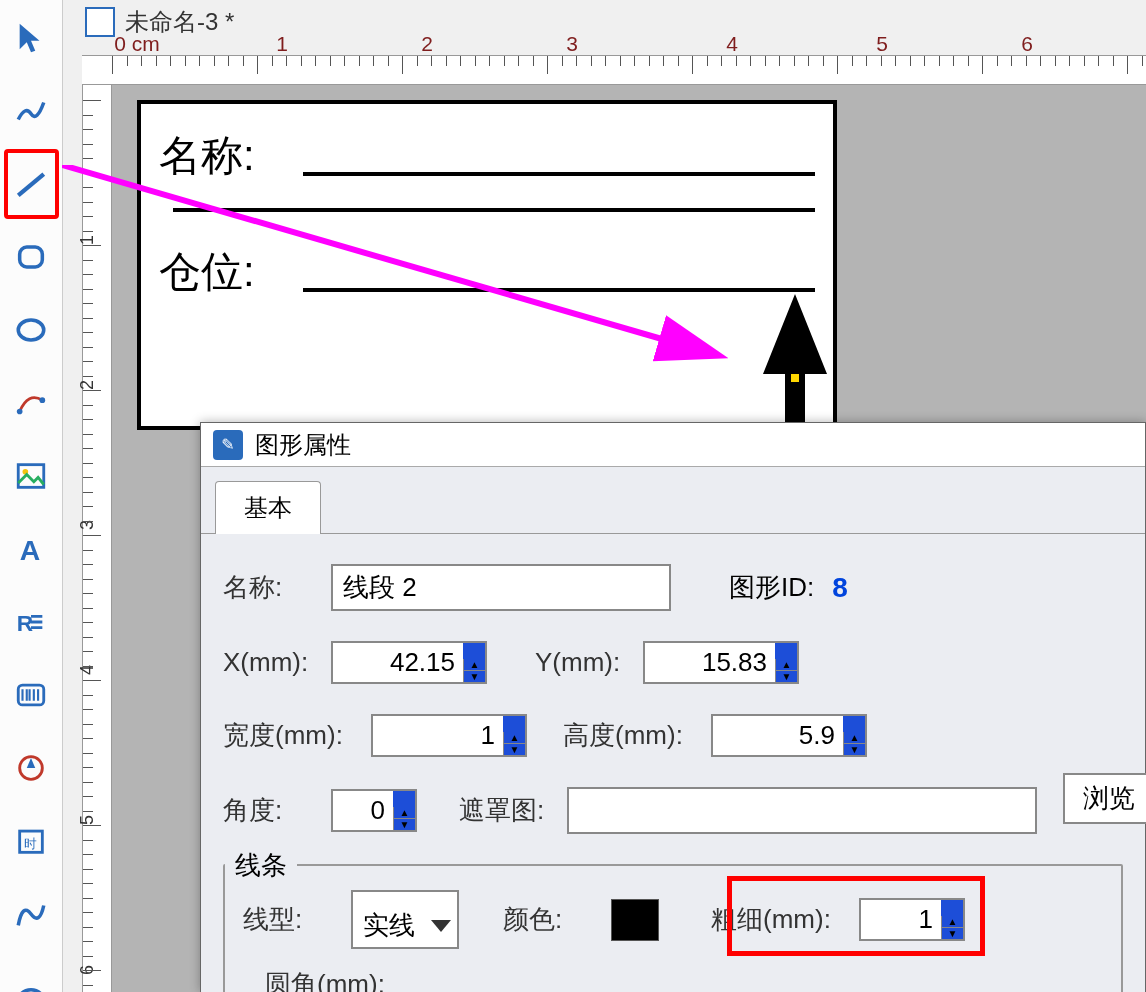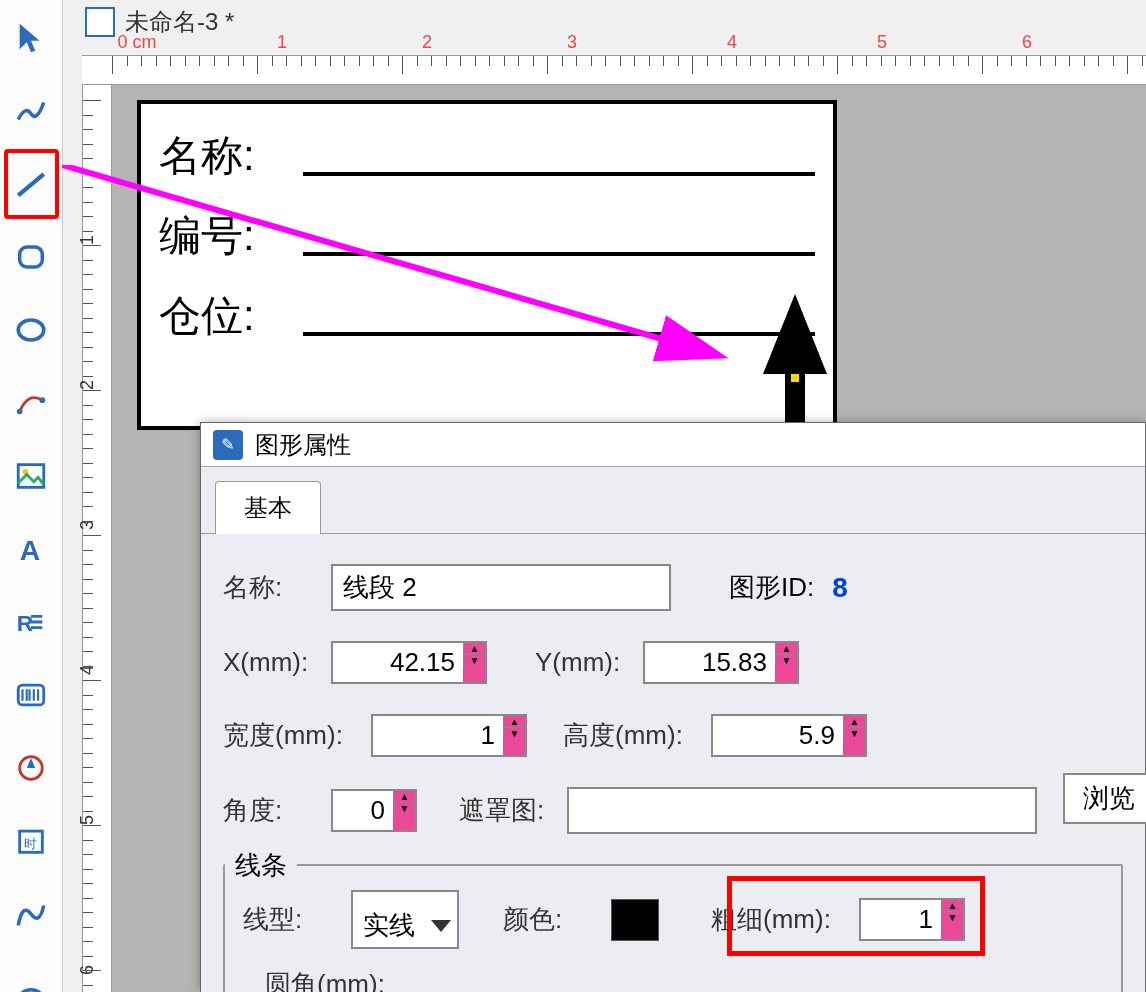--- a/index.html
+++ b/index.html
@@ -43,21 +43,21 @@
 .ruler-h {
   position: absolute;
   left: 82px; top: 55px;
   width: 1064px; height: 30px;
   background: #fff;
   border-top: 1px solid #999;
   border-bottom: 1px solid #999;
 }
 .ruler-h .tick { position: absolute; top: 0; width: 1px; height: 10px; background: #555; }
 .ruler-h .tick.major { height: 18px; }
-.ruler-h .label { position: absolute; top: -24px; font-size: 18px; color:#ef4444; transform: translateX(-50%); }
+.ruler-h .label { position: absolute; top: -24px; font-size: 21px; color:#7f1d1d; transform: translateX(-50%); }
 .ruler-v {
   position: absolute;
   left: 82px; top: 85px;
   width: 30px; height: 907px;
   background: #fff;
   border-left: 1px solid #999;
   border-right: 1px solid #999;
 }
 .ruler-v .tick { position: absolute; left: 0; height: 1px; width: 10px; background: #555; }
 .ruler-v .tick.major { width: 18px; }
@@ -139,22 +139,22 @@
   border-top: 1px solid #999;
   margin-top: -1px;
 }
 .row { display: flex; align-items: center; gap: 18px; margin-bottom: 30px; flex-wrap: wrap; }
 .row .lbl { min-width: 90px; color:#333; }
 .text-input {
   background: #fff; border: 2px solid #888;
   padding: 6px 10px; font-size: 26px;
 }
 .num-input {
-  display: flex; align-items: flex-start;
-  border: 2px solid #888; background:#ec4899;
+  display: flex; align-items: flex-end;
+  border: 2px solid #888; background:#1d4ed8;
 }
 .num-input input {
   border: none; text-align: right;
   font-size: 26px; padding: 4px 8px; width: 130px;
 }
 .spinner { width: 22px; display: flex; flex-direction: column; border-left: 1px solid #888; }
 .spinner div { flex:1; display:flex; align-items:center; justify-content:center; font-size:10px; cursor:pointer; border-bottom:1px solid #888; }
 .spinner div:last-child { border-bottom:none; }
 .id-val { color: #0044dd; font-size: 28px; font-weight: bold; }
 .fieldset {
@@ -432,21 +432,20 @@
     <div class="tick" style="top: 899.5px;"></div>
   </div>
 
 <div class="canvas-area">
   <div class="page">
     <div class="page-row">
         <span class="page-lbl">名称:</span>
         <span class="page-line"></span>
       </div>
     <div class="page-row">
-        <span class="page-lbl">编号:</span>
         <span class="page-line"></span>
       </div>
     <div class="page-row">
         <span class="page-lbl">仓位:</span>
         <span class="page-line"></span>
       </div>
     <div class="arrow-shape">
       <div class="head"></div>
       <div class="stem"></div>
       <span class="sel-handle" style="left:26px; top:78px"></span>

